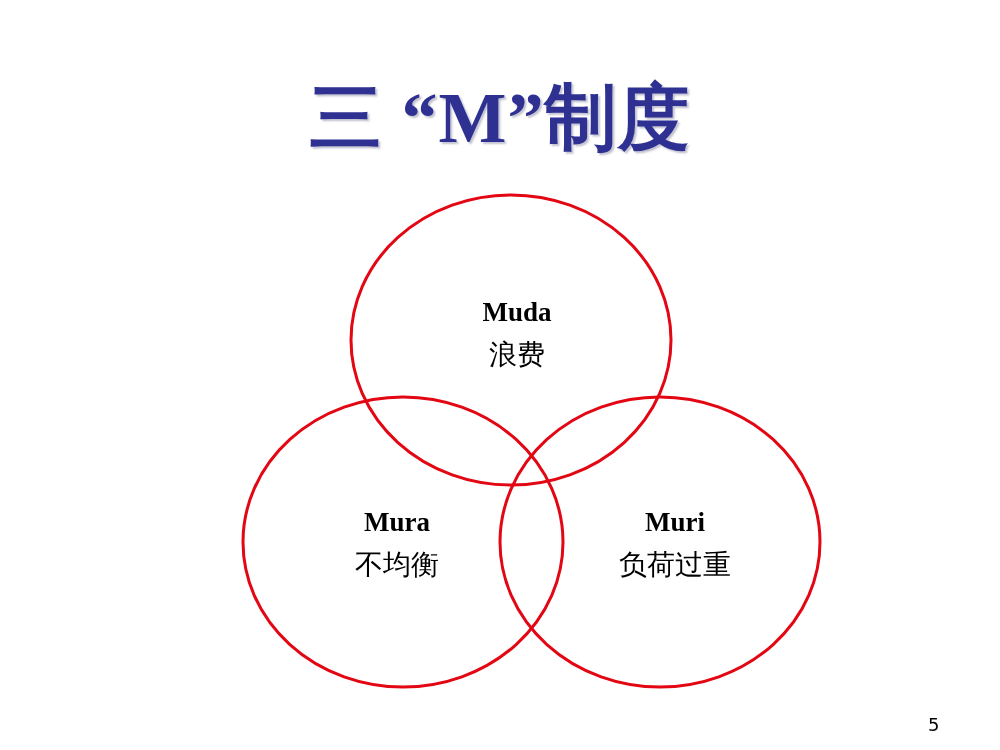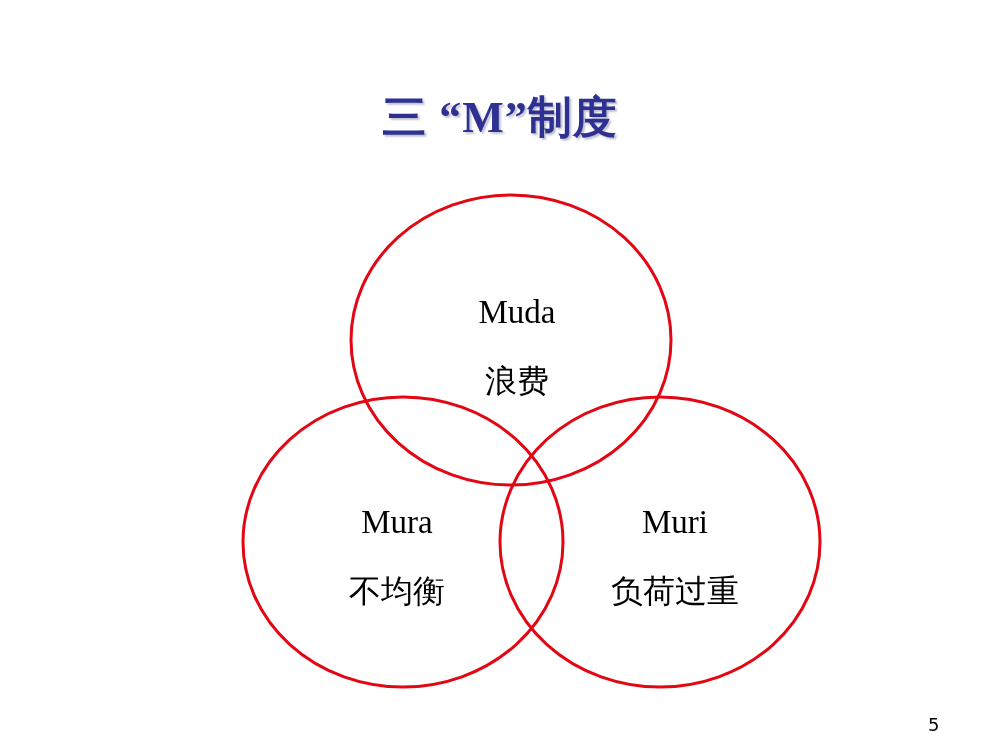--- a/index.html
+++ b/index.html
@@ -15,21 +15,21 @@
       overflow: hidden;
     }
     .title {
       position: absolute;
       left: 0;
       top: 78px;
       width: 1000px;
       text-align: center;
       font-family: "Liberation Serif", "DejaVu Serif", serif;
       font-weight: bold;
-      font-size: 44px;
+      font-size: 72px;
       line-height: 80px;
       letter-spacing: 1px;
       text-shadow: 2px 2px 2px rgba(120,120,150,0.45);
     }
     .venn {
       position: absolute;
       left: 0;
       top: 0;
       width: 1000px;
       height: 750px;
@@ -37,30 +37,29 @@
     .label {
       position: absolute;
       text-align: center;
       color: #000000;
       transform: translateX(-50%);
       white-space: nowrap;
     }
     .label .en {
       display: block;
       font-family: "Liberation Serif", "DejaVu Serif", serif;
-      font-weight: normal;
-      font-size: 33px;
+      font-weight: bold;
+      font-size: 27px;
       line-height: 40px;
     }
     .label .zh {
       display: block;
       font-family: "DejaVu Sans", "Liberation Sans", sans-serif;
-      font-size: 32px;
+      font-size: 28px;
       line-height: 46px;
-      margin-top: 26px;
     }
     .page-number {
       position: absolute;
       left: 928px;
       top: 714px;
       font-family: "DejaVu Sans", "Liberation Sans", sans-serif;
       font-size: 18px;
       color: #000000;
     }
   </style>

